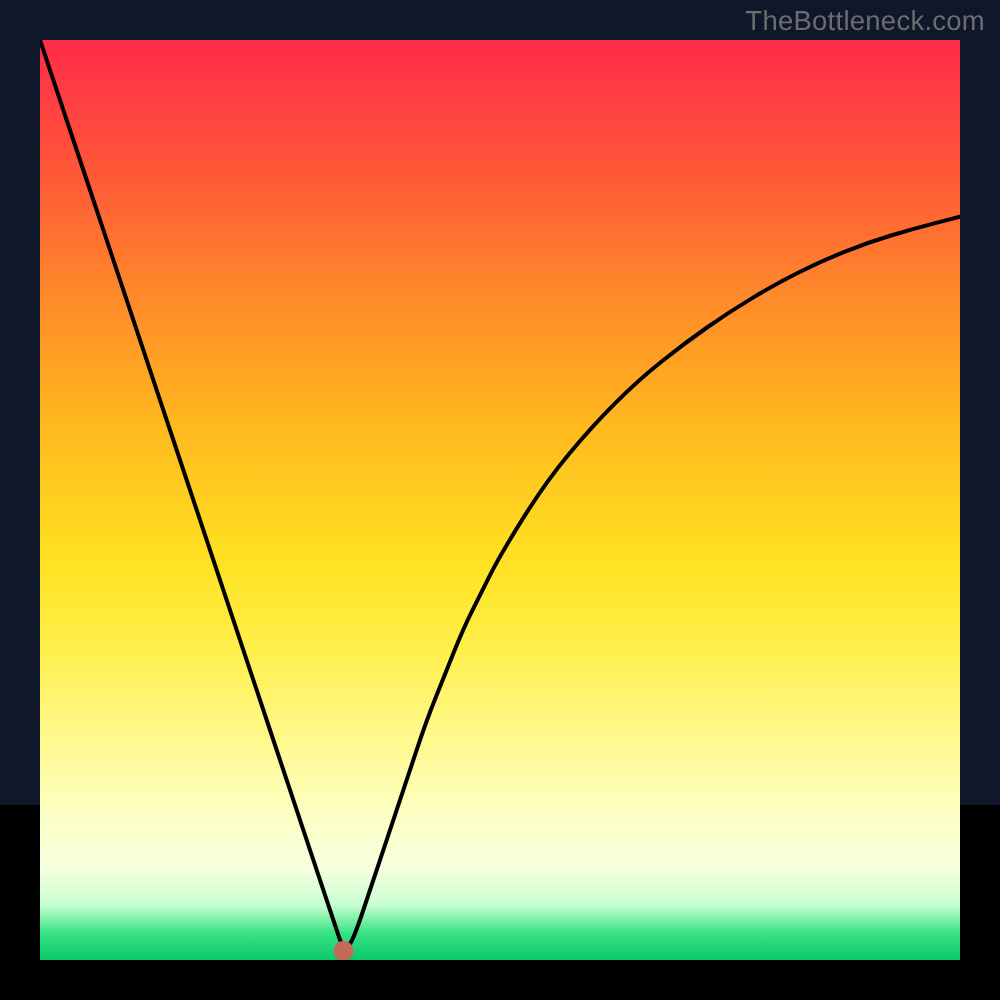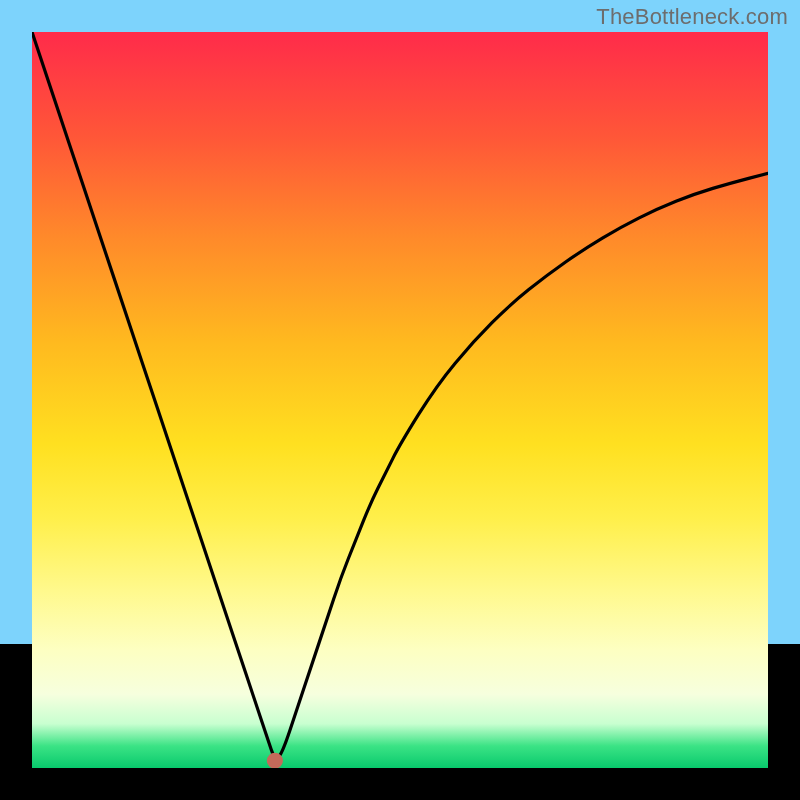--- a/index.html
+++ b/index.html
@@ -8,21 +8,21 @@
     width: 800px;
     height: 800px;
     background: #000;
     overflow: hidden;
     font-family: Arial, Helvetica, sans-serif;
   }
   .frame {
     position: relative;
     width: 800px;
     height: 644px;
-    background: #7dd3fc;
+    background: #0f172a;
   }
   .plot-area {
     position: absolute;
     left: 32px;
     top: 32px;
     width: 736px;
     height: 736px;
     background: linear-gradient(
       to bottom,
       #ff2b4a 0%,

